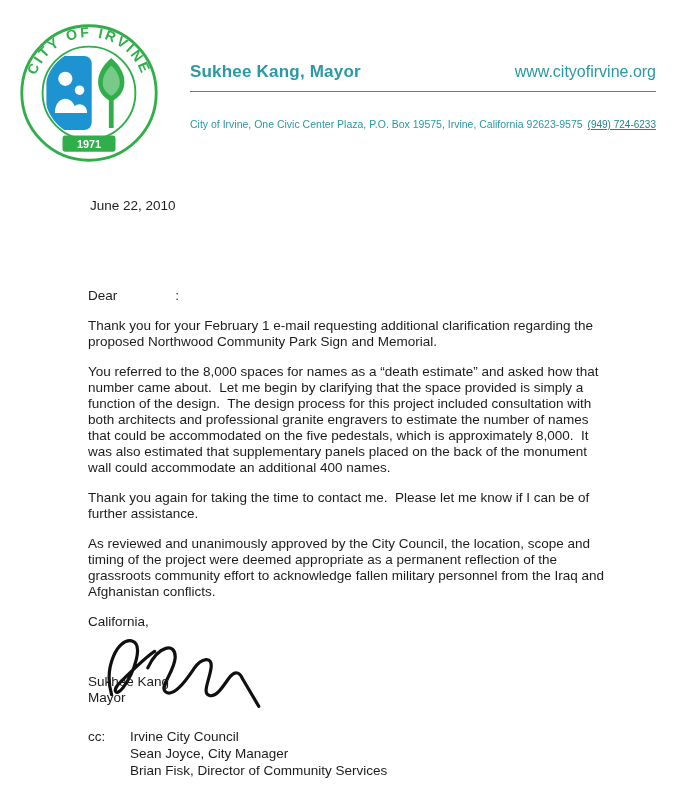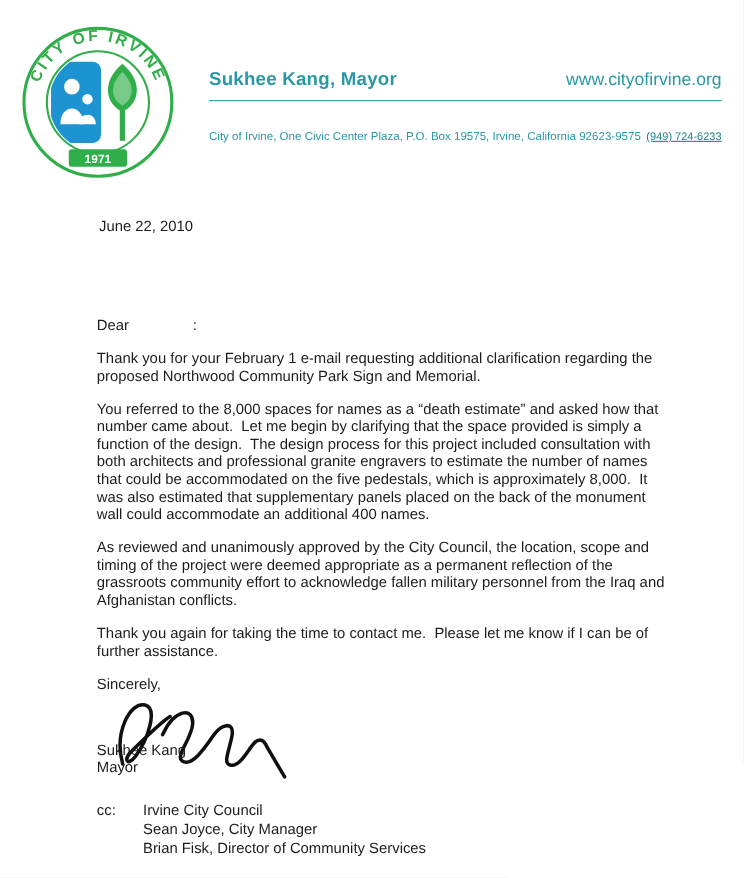--- a/index.html
+++ b/index.html
@@ -105,24 +105,24 @@
   </header>
 
   <div class="date">June 22, 2010</div>
 
   <main class="body-block">
 
     <p class="salutation"><span>Dear</span><span class="redact-gap"></span><span>:</span></p>
 
     <p class="para">Thank you for your February 1 e-mail requesting additional clarification regarding the proposed Northwood Community Park Sign and Memorial.</p>
     <p class="para">You referred to the 8,000 spaces for names as a “death estimate” and asked how that number came about.  Let me begin by clarifying that the space provided is simply a function of the design.  The design process for this project included consultation with both architects and professional granite engravers to estimate the number of names that could be accommodated on the five pedestals, which is approximately 8,000.  It was also estimated that supplementary panels placed on the back of the monument wall could accommodate an additional 400 names.</p>
+    <p class="para">Thank you again for taking the time to contact me.  Please let me know if I can be of further assistance.</p>
     <p class="para">As reviewed and unanimously approved by the City Council, the location, scope and timing of the project were deemed appropriate as a permanent reflection of the grassroots community effort to acknowledge fallen military personnel from the Iraq and Afghanistan conflicts.</p>
-    <p class="para">Thank you again for taking the time to contact me.  Please let me know if I can be of further assistance.</p>
 
-    <p class="closing">Sincerely,</p>
+    <p class="closing">California,</p>
 
     <div class="signature">
       <svg viewBox="0 0 170 85" width="170" height="85">
         <g transform="rotate(-4 85 42)">
           <path d="M 20,62
                    C 14,34 30,6 44,10
                    C 56,14 44,42 32,56
                    C 24,65 20,58 30,50
                    C 44,38 58,26 66,22
                    M 58,38

